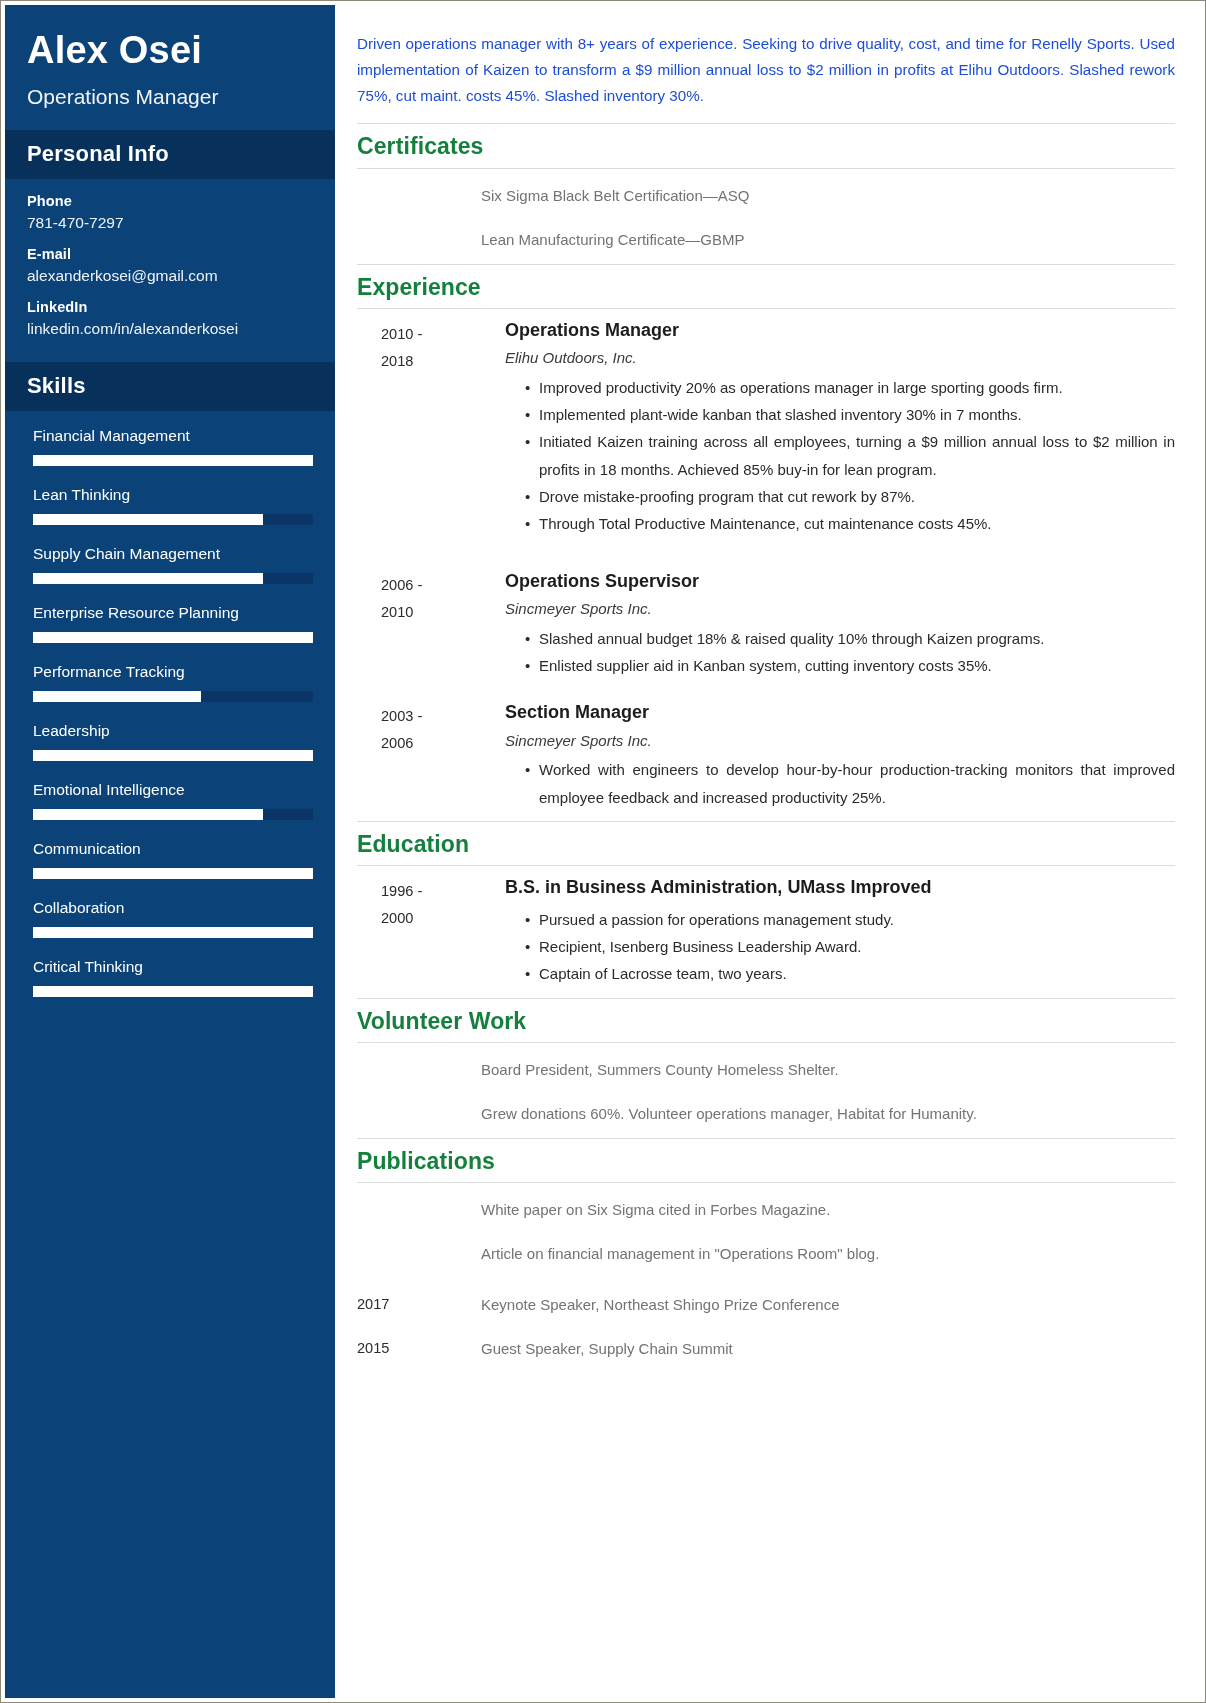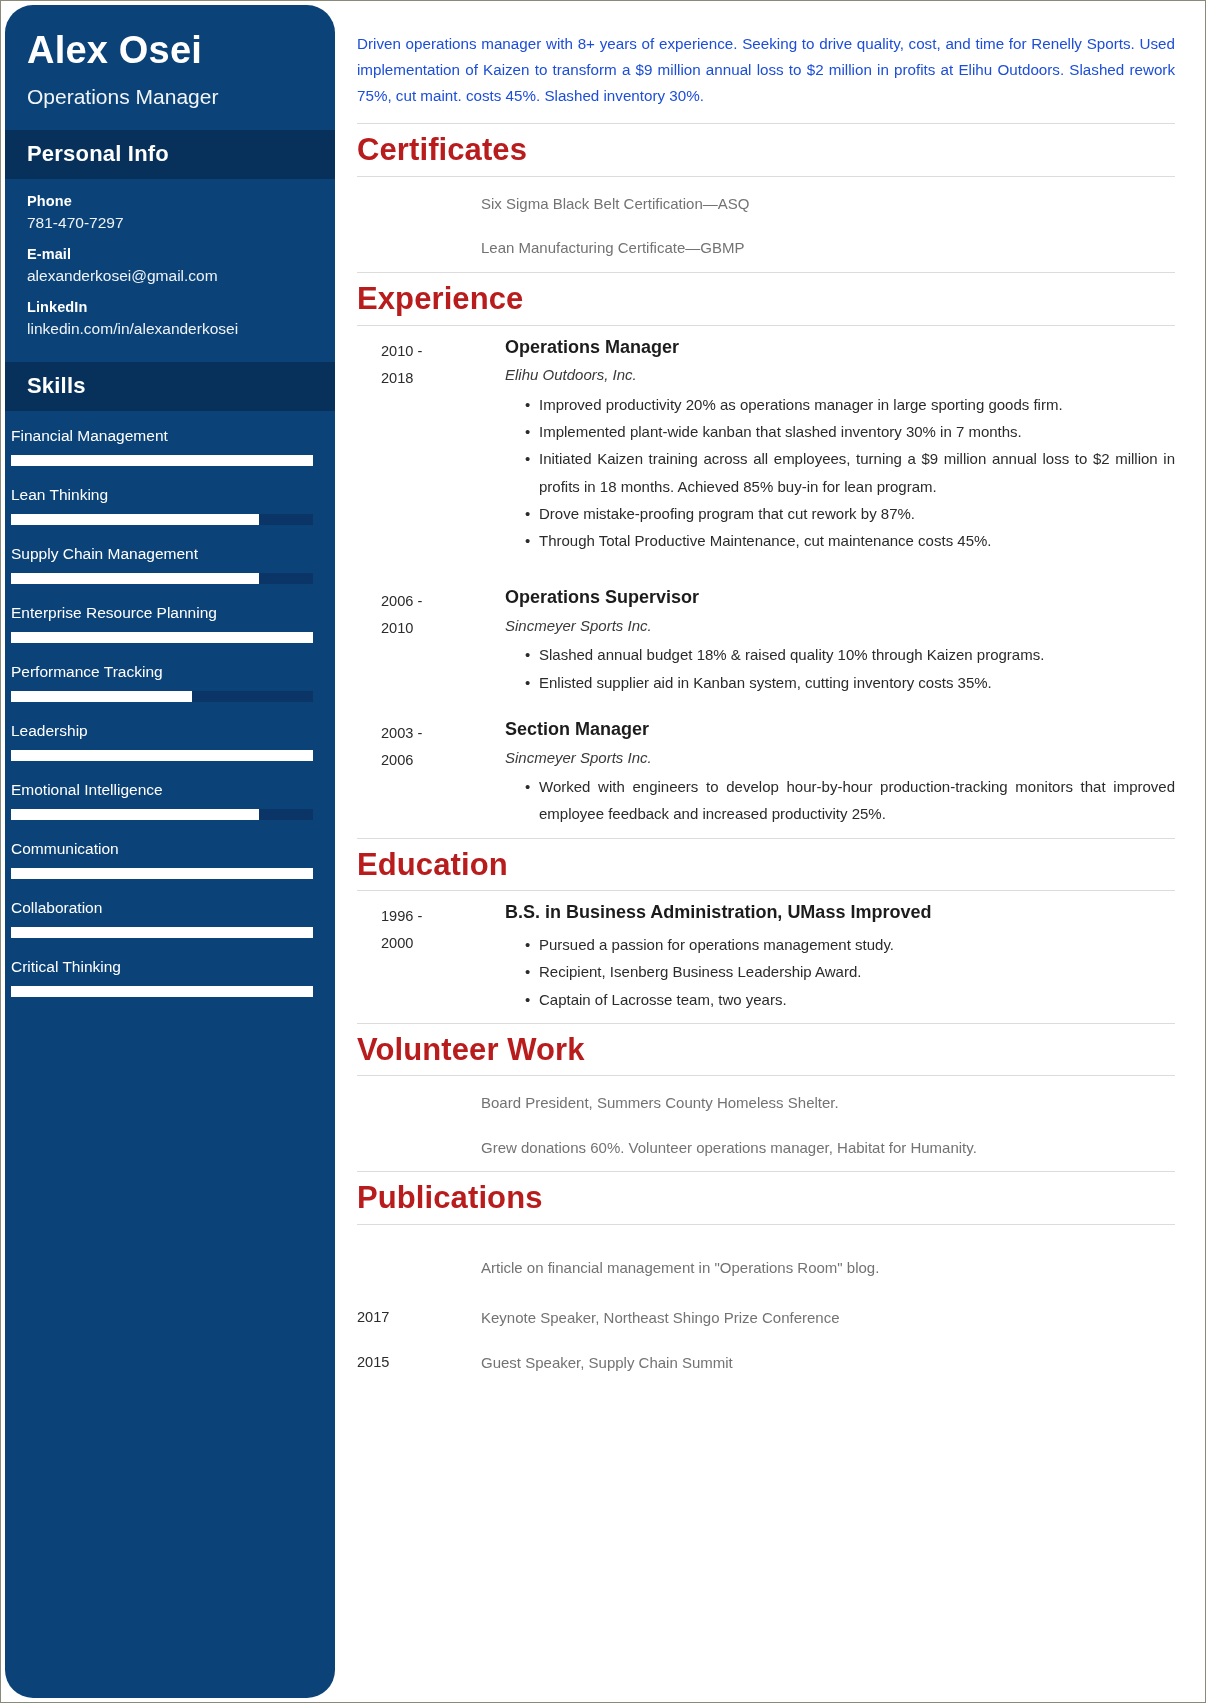--- a/index.html
+++ b/index.html
@@ -26,21 +26,20 @@
   }
 
   
   .sidebar {
     width: 330px;
     flex: 0 0 330px;
     background: #0b4277;
     color: #ffffff;
     box-sizing: border-box;
     position: relative;
-    border-radius: 28px;
   }
 
   .id-block {
     padding: 26px 22px 22px 22px;
   }
   .full-name {
     font-size: 38px;
     font-weight: bold;
     letter-spacing: 0.2px;
     line-height: 1.05;
@@ -75,21 +74,21 @@
     margin-bottom: 5px;
     letter-spacing: 0.1px;
   }
   .contact-value {
     font-size: 15.5px;
     color: #eef3f8;
     word-break: break-word;
   }
 
   .skills-block {
-    padding: 16px 22px 22px 6px;
+    padding: 16px 22px 22px 28px;
   }
   .skill-row { margin-bottom: 20px; }
   .skill-name {
     font-size: 15.5px;
     color: #ffffff;
     margin-bottom: 11px;
     line-height: 1.1;
   }
   .skill-track {
     height: 11px;
@@ -121,23 +120,23 @@
 
   .section { margin: 0; }
 
   .sec-head-wrap {
     border-top: 1px solid #dcdcdc;
     border-bottom: 1px solid #dcdcdc;
     padding: 10px 0 9px 0;
     margin-top: 2px;
   }
   .sec-head {
-    font-size: 31px;
+    font-size: 23px;
     font-weight: bold;
-    color: #b91c1c;
+    color: #15803d;
     letter-spacing: 0.1px;
     line-height: 1.05;
   }
 
   .entries { padding-top: 6px; }
 
   .entry {
     display: flex;
     align-items: flex-start;
     margin-bottom: 4px;
@@ -430,20 +429,21 @@
     </section>
 
 
     <section class="section">
       <div class="sec-head-wrap">
         <div class="sec-head">Publications</div>
       </div>
       <div class="entries">
         <div class="plain-entry">
           <div class="plain-date"></div>
+          <div class="plain-text">White paper on Six Sigma cited in Forbes Magazine.</div>
         </div>
         <div class="plain-entry">
           <div class="plain-date"></div>
           <div class="plain-text">Article on financial management in "Operations Room" blog.</div>
         </div>
       </div>
     </section>
 
     <section class="section">
       <div class="entries">

